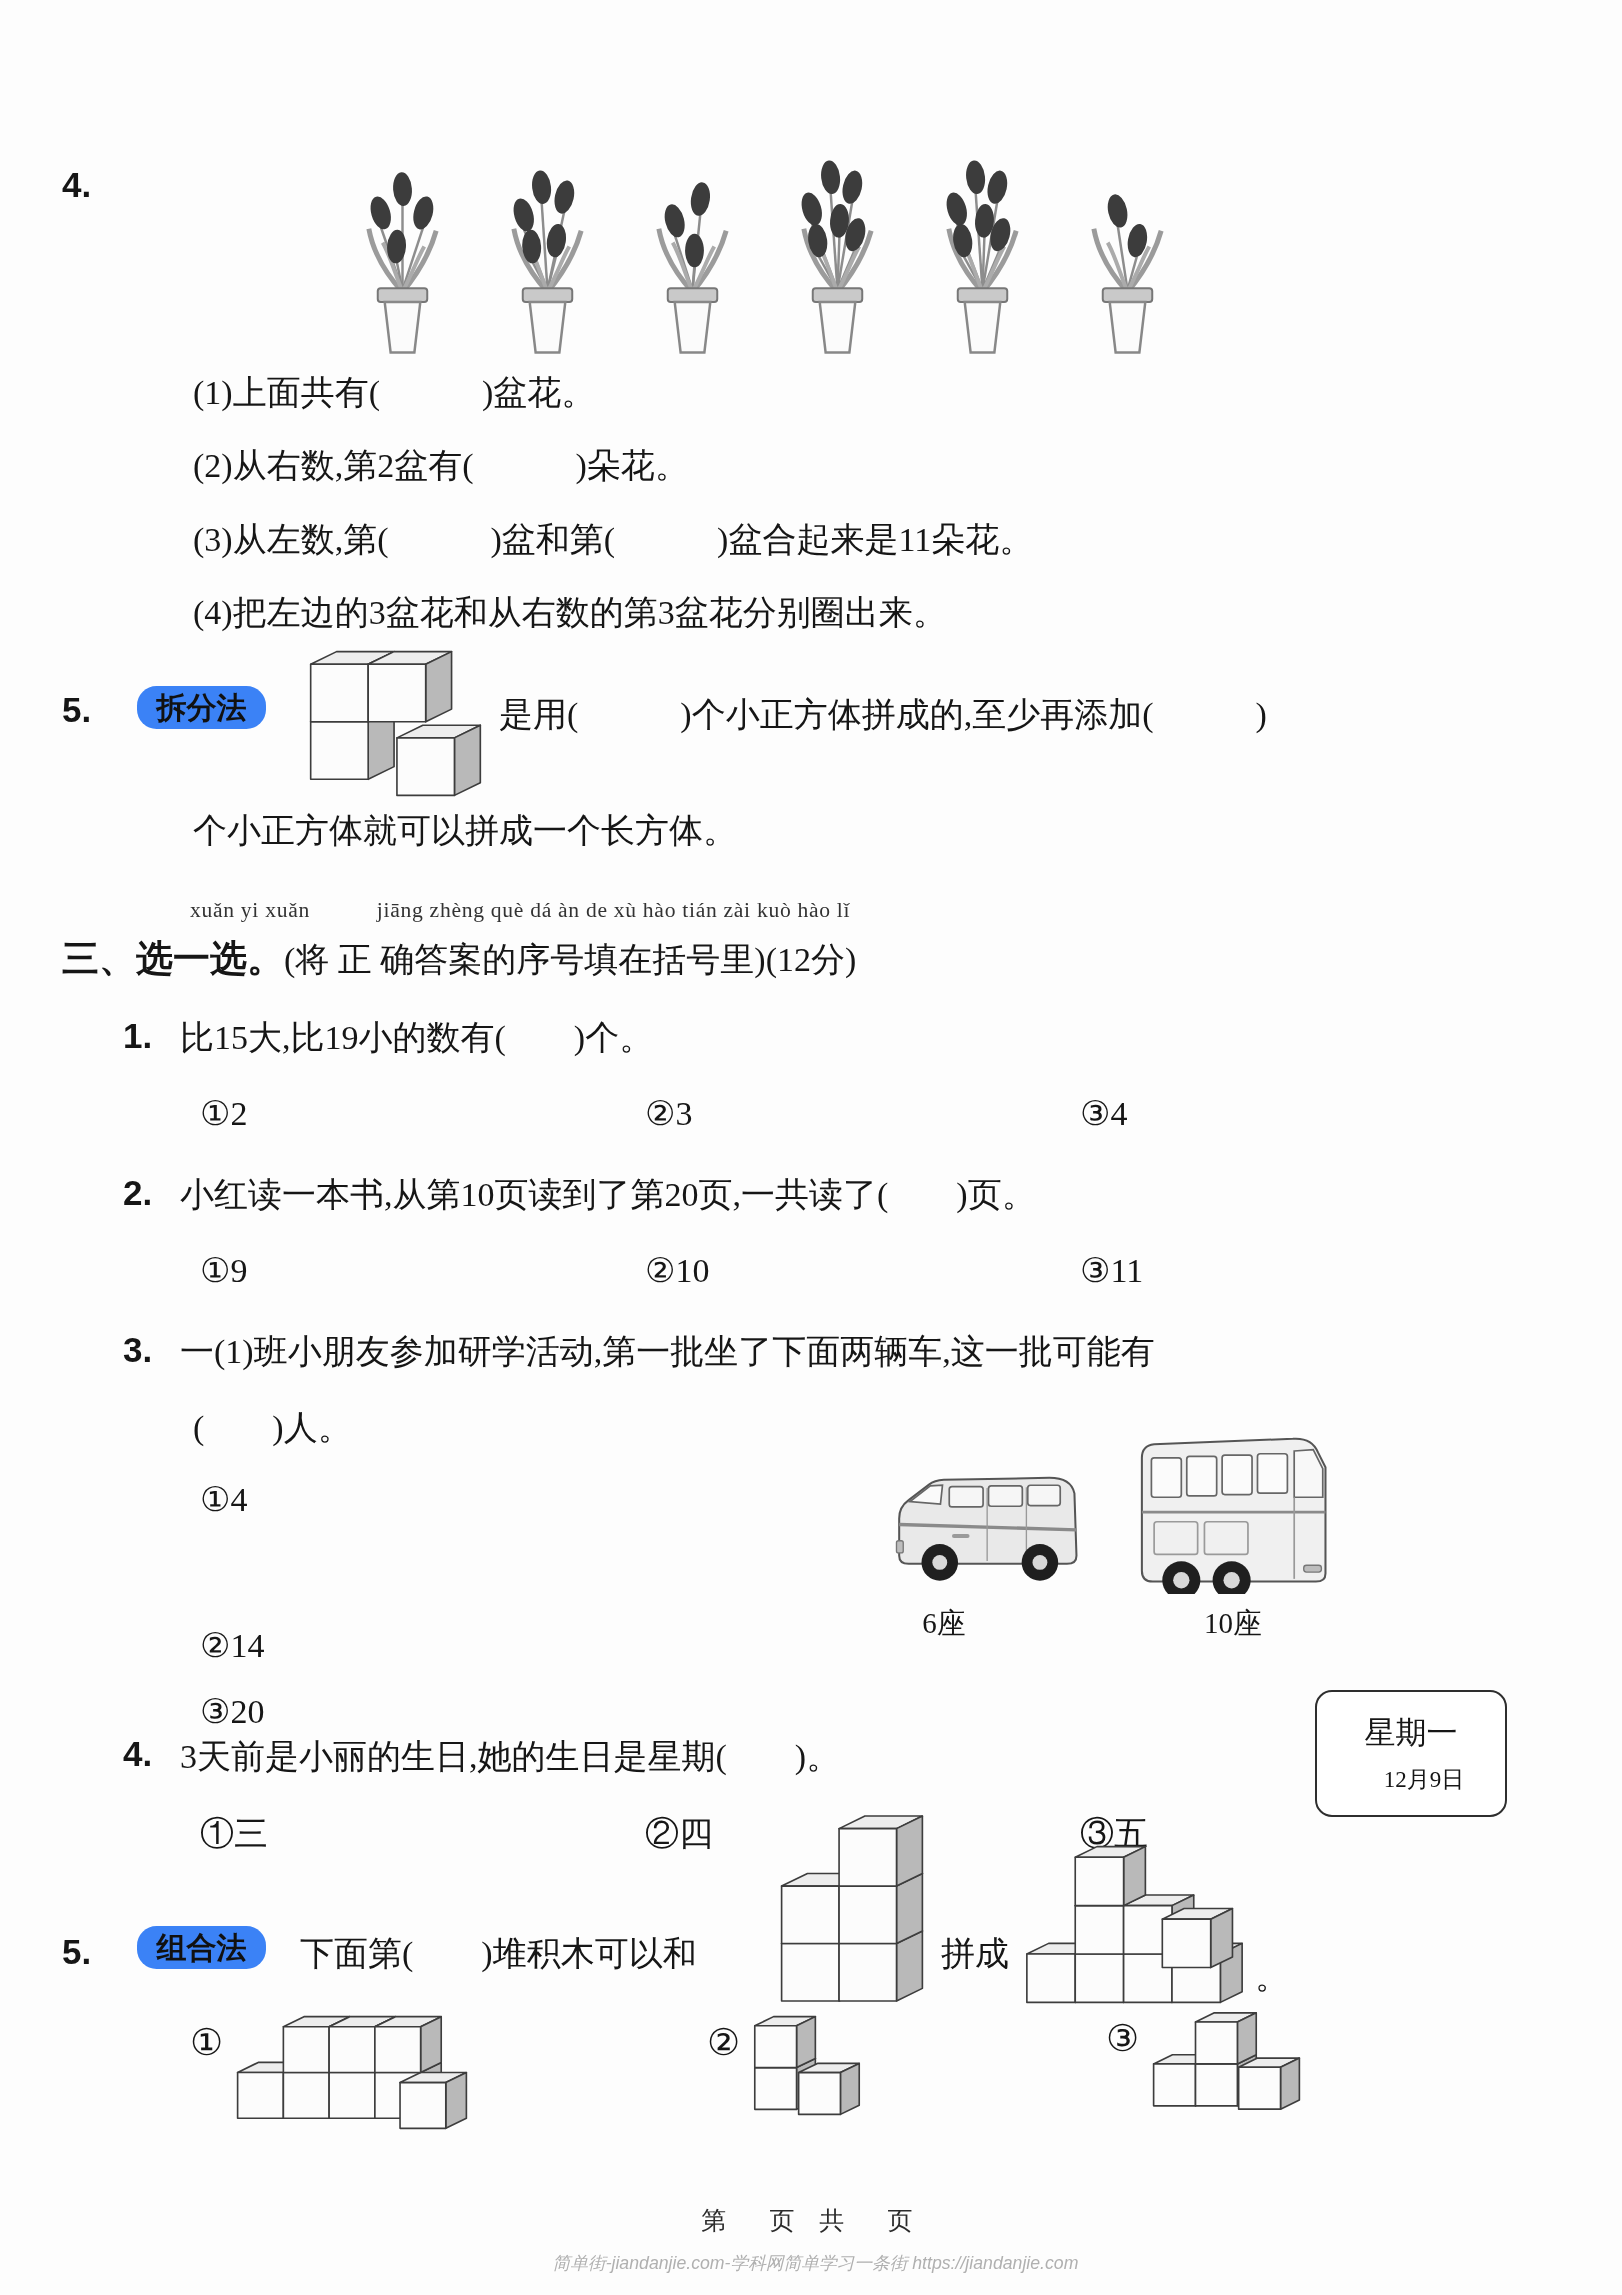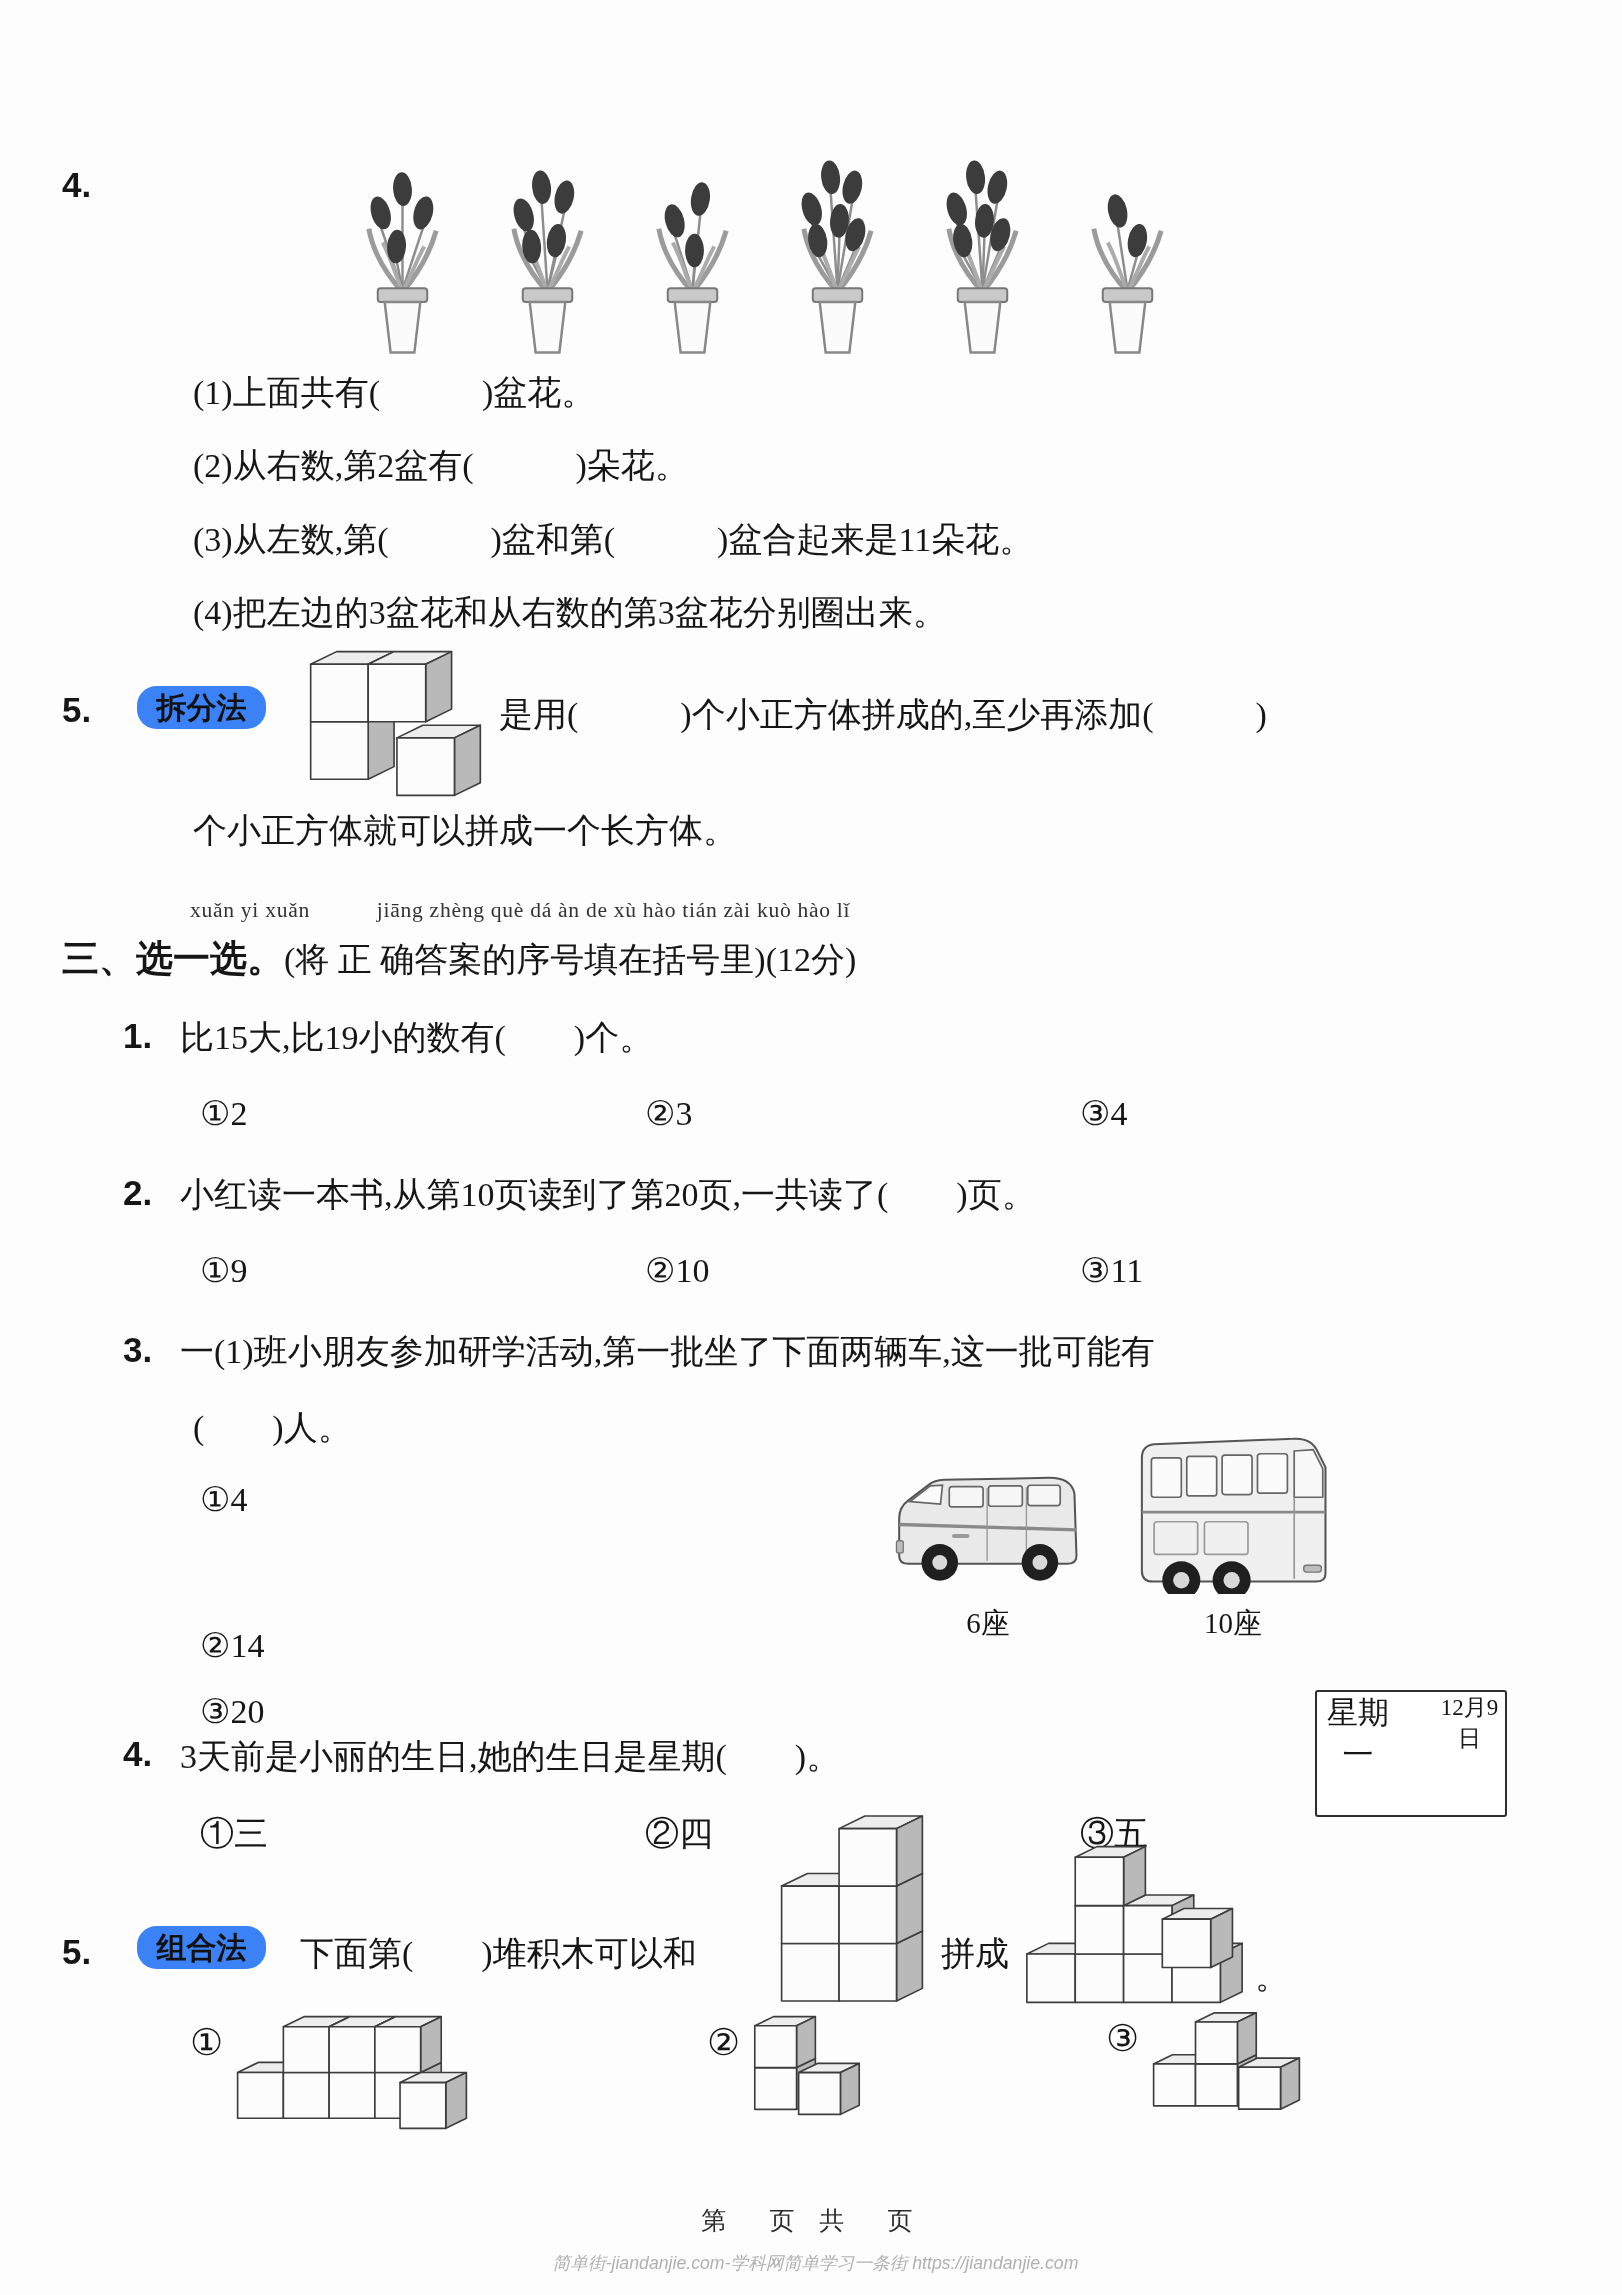--- a/index.html
+++ b/index.html
@@ -15,22 +15,22 @@
     display:inline-block;background:#3b82f6;color:#111;
     font-family:"Liberation Sans","DejaVu Sans",sans-serif;font-weight:bold;
     font-size:30px;padding:6.5px 19.6px;border-radius:19.6px;line-height:1;
   }
   .pinyin{font-size:21.6px;color:#333;letter-spacing:0.7px;white-space:nowrap;}
   .title-bold{font-size:37px;font-weight:bold;white-space:nowrap;}
   .title-rest{font-size:34px;white-space:nowrap;}
   .optrow span{display:inline-block;}
   .pots{display:flex;justify-content:space-between;align-items:flex-end;}
   .calbox{
-    border:2.6px solid #2e2e2e;border-radius:3px;background:#fff;
-    text-align:center;display:flex;flex-direction:row;justify-content:center;gap:9.2px;
+    border:2.6px solid #2e2e2e;border-radius:17px;background:#fff;
+    text-align:center;display:flex;flex-direction:column;justify-content:center;gap:9.2px;
   }
   .calbox .l1{font-size:31px;}
   .calbox .l2{font-size:23px;margin-left:26px;}
   .vlabel{font-size:29px;text-align:center;white-space:nowrap;}
   .optfig{display:flex;align-items:flex-start;gap:11.8px;}
   .optfig .mark{font-size:37px;margin-top:6.5px;}
   .footer-page{width:100%;text-align:center;font-size:25px;letter-spacing:9.2px;color:#2b2b2b;}
   .footer-site{width:100%;text-align:center;font-size:17.7px;color:#b0b0b0;font-family:"Liberation Sans","DejaVu Sans",sans-serif;}
 </style>
 </head>
@@ -224,21 +224,21 @@
     <rect x="34" y="142" width="64" height="48" rx="4" fill="none" stroke="#9a9a9a" stroke-width="2.5"></rect>
     <rect x="108" y="142" width="64" height="48" rx="4" fill="none" stroke="#9a9a9a" stroke-width="2.5"></rect>
     <line x1="240" y1="106" x2="240" y2="226" stroke="#999" stroke-width="2.5"></line>
     <circle cx="74" cy="228" r="28" fill="#1f1f1f"></circle>
       <circle cx="74" cy="228" r="12" fill="#d8d8d8"></circle>
     <circle cx="148" cy="228" r="28" fill="#1f1f1f"></circle>
       <circle cx="148" cy="228" r="12" fill="#d8d8d8"></circle>
     <rect x="254" y="206" width="26" height="10" rx="4" fill="#bdbdbd" stroke="#777" stroke-width="2"></rect>
   </svg>
 </span>
-<div class="abs vlabel" style="left:916px;top:1604px;width:144px;">6座</div>
+<div class="abs vlabel" style="left:872px;top:1604px;width:144px;">6座</div>
 <div class="abs vlabel" style="left:1161px;top:1604px;width:144px;">10座</div>
 
 <div class="abs num" style="left:123px;top:1734px;">4.</div>
 <div class="abs t" style="left:180px;top:1737px;">3天前是小丽的生日,她的生日是星期(　　)。</div>
 <div class="abs t optrow" style="left:0;top:1814px;width:1623px;">
   <span class="abs" style="left:200px;">①三</span>
   <span class="abs" style="left:645px;">②四</span>
   <span class="abs" style="left:1080px;">③五</span>
 </div>
 <div class="abs calbox" style="left:1315px;top:1690px;width:188px;height:123px;">

